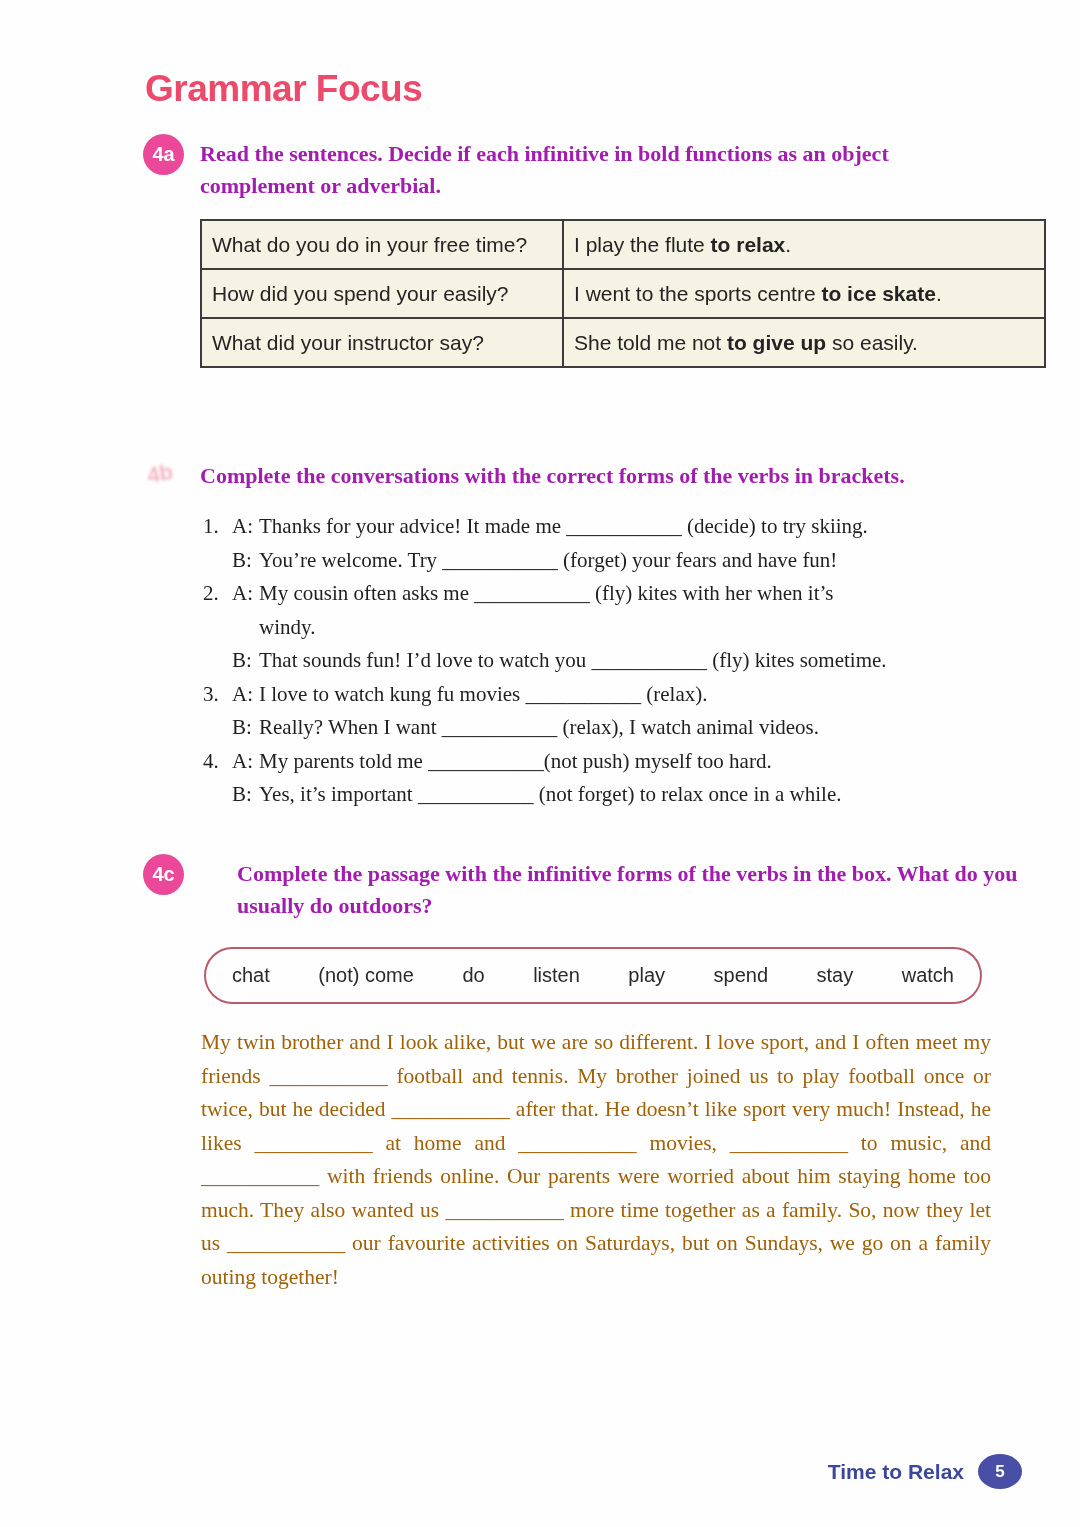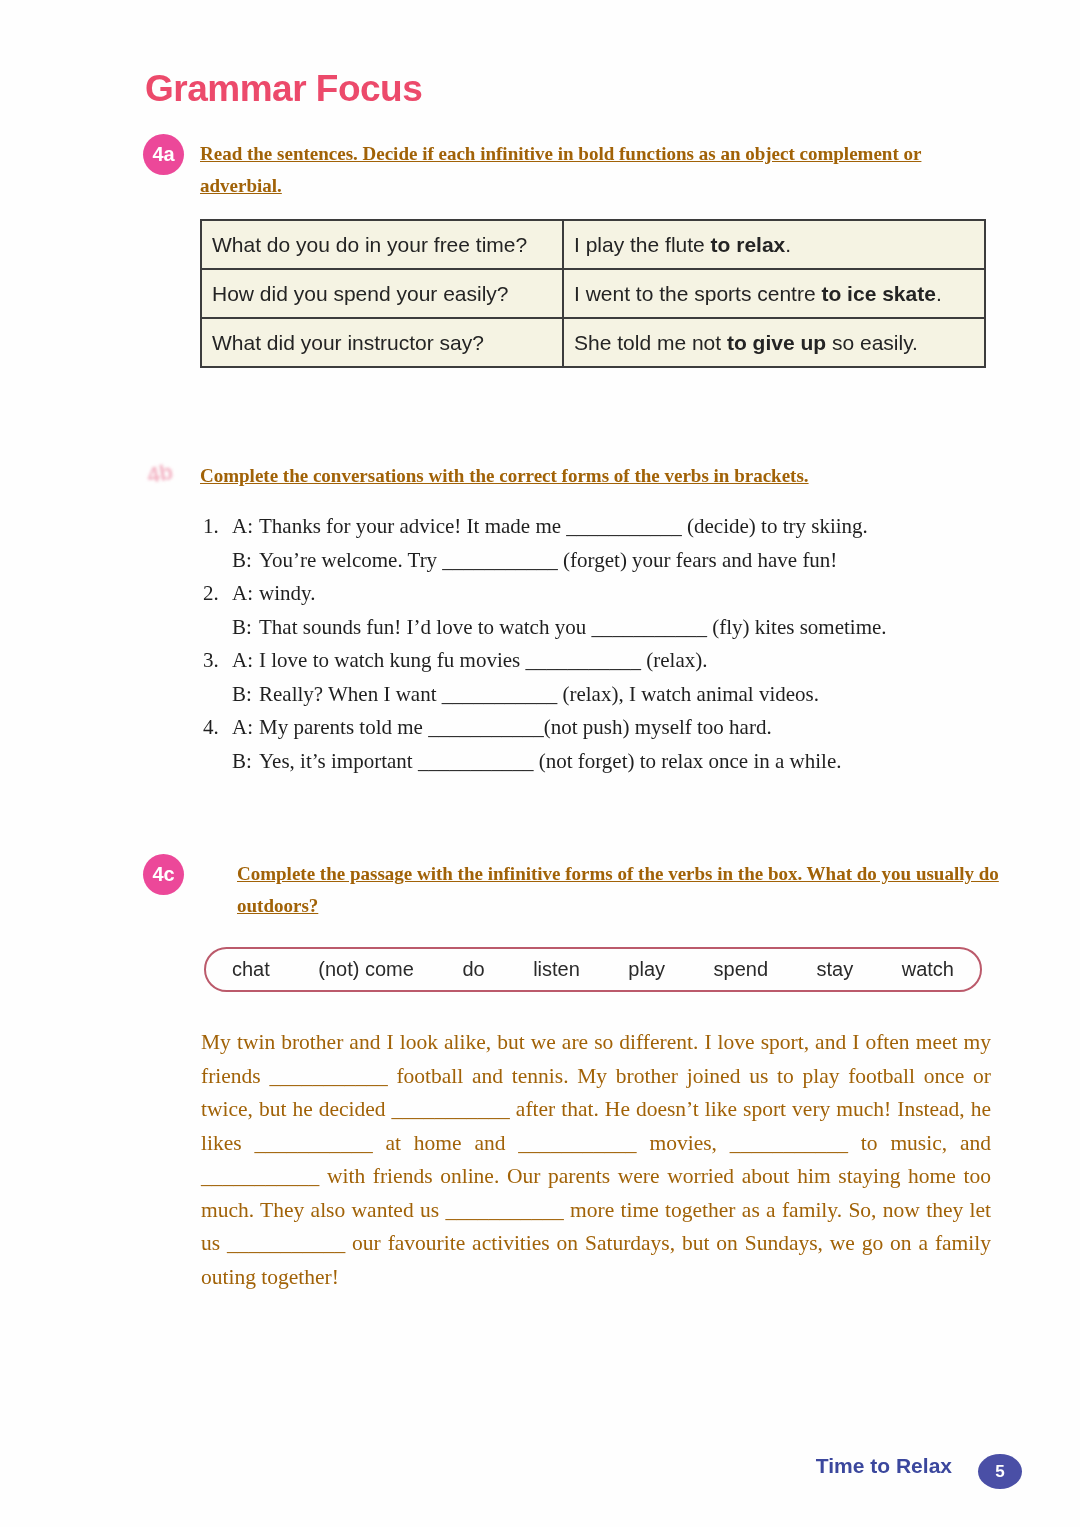--- a/index.html
+++ b/index.html
@@ -30,31 +30,30 @@
     width:44px;height:44px;
     color:rgba(228,70,110,0.4);
     font-family:"Liberation Sans", sans-serif;font-weight:bold;font-size:22px;
     display:flex;align-items:center;justify-content:center;
     filter:blur(1.6px);
     transform:rotate(-10deg);
   }
   .inst{
     position:absolute;left:200px;width:792px;
     font-family:"Liberation Serif", serif;
-    font-weight:bold;font-size:19px;line-height:32px;
-    color:#a16207;
-    text-decoration:underline;
+    font-weight:bold;font-size:22px;line-height:32px;
+    color:#a21caf;
   }
   .inst-4a{top:138px;}
   .inst-4b{top:460px;width:800px;}
   .inst-4c{top:858px;margin-left:37px;}
   table.ex-table{
     position:absolute;left:200px;top:219px;
     border-collapse:collapse;
-    width:786px;
+    width:846px;
     font-family:"Liberation Sans", sans-serif;
     font-size:21px;color:#242424;
   }
   table.ex-table td{
     border:2px solid #3c3c3c;
     background:#f5f3e3;
     height:47px;
     padding:0 10px;
     vertical-align:middle;
   }
@@ -64,37 +63,37 @@
     font-size:21px;line-height:33.5px;
   }
   .conv-item{display:flex;}
   .cnum{width:29px;flex:none;}
   .clines{flex:1;}
   .cline{display:flex;}
   .spk{width:27px;flex:none;}
   .ctext{flex:1;}
   .cont{display:block;}
   .word-box{
-    position:absolute;left:204px;top:947px;width:778px;height:45px;
+    position:absolute;left:204px;top:947px;width:778px;height:57px;
     border:2px solid #bb5a6b;border-radius:30px;
     display:flex;align-items:center;justify-content:space-between;
     padding:0 26px;box-sizing:border-box;
     font-family:"Liberation Sans", sans-serif;
     font-size:20px;color:#2a2a2a;
     background:#fefefe;
   }
   .passage{
     position:absolute;left:201px;top:1026px;width:790px;margin:0;
     font-size:21.5px;line-height:33.5px;
     text-align:justify;
     color:#a16207;
   }
   .footer{
     position:absolute;right:58px;top:1454px;
-    display:flex;gap:26px;
+    display:flex;align-items:center;gap:14px;
     font-family:"Liberation Sans", sans-serif;
   }
   .footer-label{
     font-weight:bold;font-size:21px;color:#3b479d;
   }
   .footer-badge{
     width:44px;height:35px;border-radius:50%;
     background:#4a4fa6;color:#ffffff;
     font-weight:bold;font-size:17px;
     display:flex;align-items:center;justify-content:center;
@@ -146,20 +145,21 @@
         </div>
       </div>
     </div>
 
     <div class="conv-item">
       <span class="cnum">2.</span>
       <div class="clines">
         <div class="cline">
           <span class="spk">A:</span>
           <div class="ctext">
+            <span>My cousin often asks me ___________ (fly) kites with her when it’s</span>
             <span class="cont">windy.</span>
           </div>
         </div>
         <div class="cline">
           <span class="spk">B:</span>
           <span class="ctext">That sounds fun! I’d love to watch you ___________ (fly) kites sometime.</span>
         </div>
       </div>
     </div>
 

